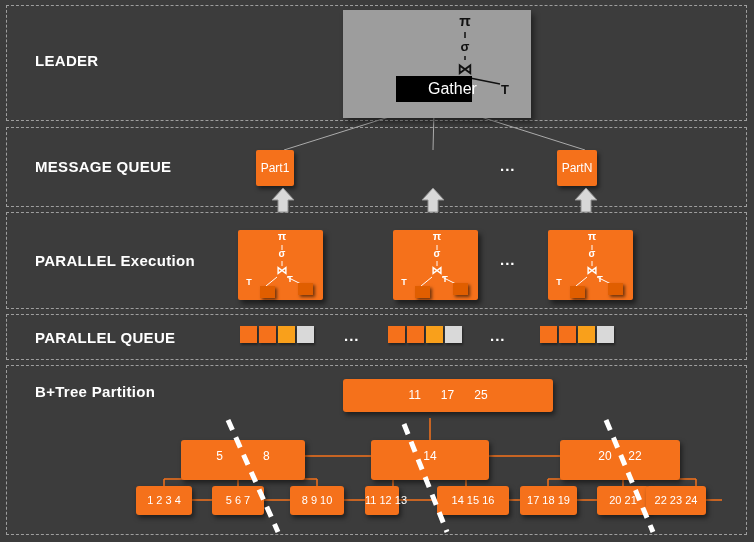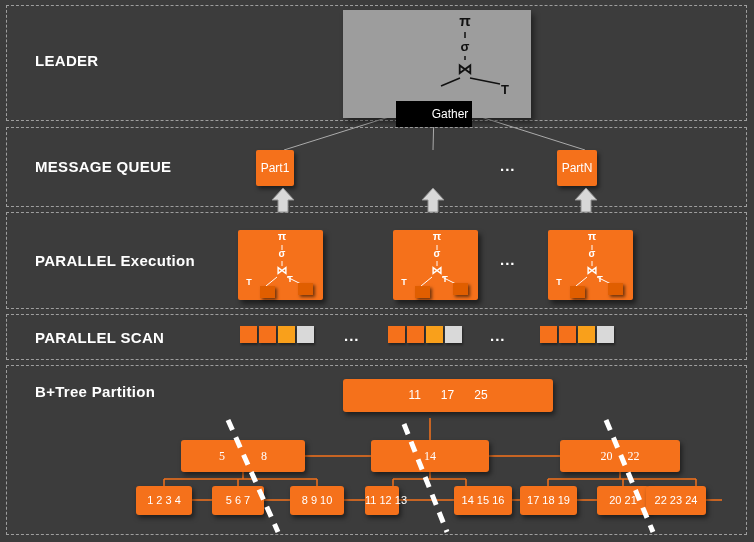--- a/index.html
+++ b/index.html
@@ -10,21 +10,21 @@
   .seclabel { position:absolute; color:var(--text-white,#fff); font-weight:bold; font-size:15px; z-index:2; letter-spacing:.3px; }
 
   svg.layer { position:absolute; left:0; top:0; z-index:1; pointer-events:none; }
   svg#overlay { z-index:5; }
 
   .node { position:absolute; z-index:2; }
 
   
   .leaderbox { left:343px; top:10px; width:188px; height:108px; background:var(--leader-box,#9d9d9d); box-shadow:3px 4px 6px rgba(0,0,0,.45); }
   .lsym { position:absolute; transform:translateX(-50%); color:#111; font-weight:bold; }
-  .gather { position:absolute; left:53px; top:91px; width:76px; height:26px; background:var(--gather-bg,#000); color:#fff; font-size:12px; text-align:center; line-height:26px;padding-left:32px; }
+  .gather { position:absolute; left:53px; top:66px; width:76px; height:26px; background:var(--gather-bg,#000); color:#fff; font-size:16px; text-align:center; line-height:26px;padding-left:32px; }
   .line-black { stroke:#111; stroke-width:1.5; }
 
   
   .partbox { top:150px; height:36px; line-height:36px; background:var(--orange,#f5711b); color:#fff; font-size:12px; text-align:center; box-shadow:2px 3px 4px rgba(0,0,0,.5); border-radius:2px; }
   .dots { position:absolute; color:#fff; font-weight:bold; font-size:15px; z-index:2; letter-spacing:1px; }
 
   
   .execbox { top:230px; width:85px; height:70px; background:var(--orange,#f5711b); box-shadow:3px 4px 5px rgba(0,0,0,.5); border-radius:2px; }
   .esym { position:absolute; transform:translateX(-50%); color:#fff; font-weight:bold; }
   .e-pi    { left:44px; top:0;    font-size:11px; }
@@ -39,21 +39,21 @@
 
   
   .scangroup { position:absolute; top:326px; display:flex; gap:2px; z-index:2; }
   .sq { width:17px; height:17px; box-shadow:1px 2px 2px rgba(0,0,0,.4); }
   .sq-a { background:var(--orange,#f5711b); }
   .sq-b { background:var(--amber,#f9a01b); }
   .sq-c { background:var(--gray-square,#d9d9d9); }
 
   
   .bnode { background:var(--orange,#f5711b); color:#fff; text-align:center; white-space:pre; border-radius:3px; box-shadow:2px 3px 5px rgba(0,0,0,.5); font-size:12px; }
-  .bmid  { top:440px; height:32px; line-height:32px;font-family:Liberation Serif, serif; }
+  .bmid  { top:440px; height:40px; line-height:32px; }
   .bleaf { top:486px; height:29px; line-height:29px; font-size:11px;text-align:center; }
 
   #connectors .gl { stroke:var(--line-gray,#ababab); stroke-width:1; }
   #connectors .oc { stroke:var(--orange,#f5711b); stroke-width:1.5; fill:none; }
   #overlay .dashline { stroke:var(--dash-white,#fff); stroke-width:5; stroke-dasharray:11 8; }
   #overlay .uparrow { fill:var(--arrow-fill,#d8d8d8); stroke:#909090; stroke-width:1; }
 </style>
 </head>
 <body>
 
@@ -74,21 +74,21 @@
       M305 456 H371  M489 456 H560
       M243 472 V479  M164 479 H317  M164 479 V486  M238 479 V486  M317 479 V486
       M430 472 V479  M393 479 H466  M393 479 V486  M466 479 V486
       M620 472 V479  M548 479 H696  M548 479 V486  M623 479 V486  M696 479 V486
       M140 500 H722"></path>
   </svg>
 
   <span class="seclabel" style="left:35px;top:52px">LEADER</span>
   <span class="seclabel" style="left:35px;top:158px">MESSAGE QUEUE</span>
   <span class="seclabel" style="left:35px;top:252px">PARALLEL Execution</span>
-  <span class="seclabel" style="left:35px;top:329px">PARALLEL SCAN</span>
+  <span class="seclabel" style="left:35px;top:329px">PARALLEL QUEUE</span>
   <span class="seclabel" style="left:35px;top:383px">B+Tree Partition</span>
 
   <div class="node leaderbox">
     <svg class="minisvg" width="188" height="108">
       <line class="line-black" x1="122" y1="22" x2="122" y2="28"></line>
       <line class="line-black" x1="122" y1="46" x2="122" y2="50"></line>
       <line class="line-black" x1="117" y1="68" x2="98" y2="76"></line>
       <line class="line-black" x1="127" y1="68" x2="157" y2="74"></line>
     </svg>
     <span class="lsym" style="left:122px;top:2px;font-size:15px">π</span>
@@ -171,21 +171,21 @@
   </div>
 
   <div class="node bnode" style="left:343px;top:379px;width:210px;height:33px;line-height:33px">11      17      25</div>
   <div class="node bnode bmid" style="left:181px;width:124px">5            8</div>
   <div class="node bnode bmid" style="left:371px;width:118px">14</div>
   <div class="node bnode bmid" style="left:560px;width:120px">20     22</div>
   <div class="node bnode bleaf" style="left:136px;width:56px">1 2 3 4</div>
   <div class="node bnode bleaf" style="left:212px;width:52px">5 6 7</div>
   <div class="node bnode bleaf" style="left:290px;width:54px">8 9 10</div>
   <div class="node bnode bleaf" style="left:365px;width:34px">11 12 13</div>
-  <div class="node bnode bleaf" style="left:454px;width:58px">14 15 16</div>
+  <div class="node bnode bleaf" style="left:437px;width:72px">14 15 16</div>
   <div class="node bnode bleaf" style="left:520px;width:57px">17 18 19</div>
   <div class="node bnode bleaf" style="left:597px;width:52px">20 21</div>
   <div class="node bnode bleaf" style="left:646px;width:60px">22 23 24</div>
 
   <svg id="overlay" class="layer" width="754" height="542">
     <polygon class="uparrow" points="272,200 283,188 294,200 288,200 288,212 278,212 278,200"></polygon>
     <polygon class="uparrow" points="422,200 433,188 444,200 438,200 438,212 428,212 428,200"></polygon>
     <polygon class="uparrow" points="575,200 586,188 597,200 591,200 591,212 581,212 581,200"></polygon>
     <line class="dashline" x1="228" y1="420" x2="278" y2="532"></line>
     <line class="dashline" x1="404" y1="424" x2="447" y2="532"></line>

